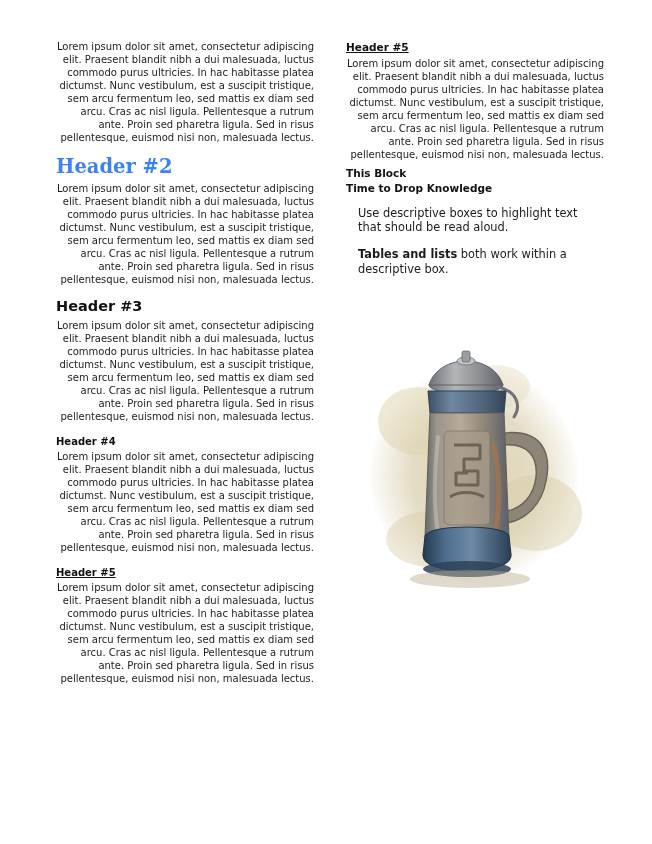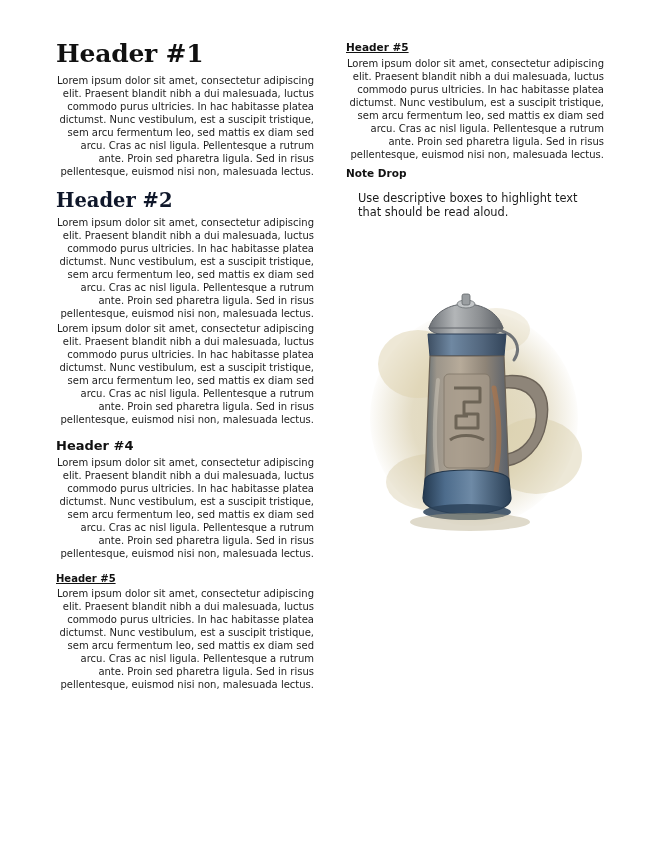--- a/index.html
+++ b/index.html
@@ -45,33 +45,33 @@
     margin: 0 0 6px 0;
     letter-spacing: -0.2px;
     color: #111111;
   }
   h2.h2 {
     font-family: "DejaVu Serif", "Liberation Serif", serif;
     font-size: 19.5px;
     font-weight: bold;
     line-height: 1.1;
     margin: 12px 0 5px 0;
-    color: #0f172a;
+    color: #3b82f6;
   }
   h3.h3 {
     font-family: "DejaVu Sans", "Liberation Sans", sans-serif;
     font-size: 14.5px;
     font-weight: bold;
     line-height: 1.1;
     margin: 13px 0 4px 0;
     color: #111111;
   }
   h4.h4 {
     font-family: "DejaVu Sans", "Liberation Sans", sans-serif;
-    font-size: 13px;
+    font-size: 10px;
     font-weight: bold;
     line-height: 1.1;
     margin: 13px 0 3px 0;
     color: #111111;
   }
   h5.h5 {
     font-family: "DejaVu Sans", "Liberation Sans", sans-serif;
     font-size: 10px;
     font-weight: bold;
     line-height: 1.1;
@@ -130,47 +130,49 @@
   }
 </style>
 </head>
 <body>
 
 <div class="page">
   <div class="columns">
 
     <div class="col col-left">
 
-      <h1 class="h1">Header #1</h1>
       <p class="body">Lorem ipsum dolor sit amet, consectetur adipiscing elit. Praesent blandit nibh a dui malesuada, luctus commodo purus ultricies. In hac habitasse platea dictumst. Nunc vestibulum, est a suscipit tristique, sem arcu fermentum leo, sed mattis ex diam sed arcu. Cras ac nisl ligula. Pellentesque a rutrum ante. Proin sed pharetra ligula. Sed in risus pellentesque, euismod nisi non, malesuada lectus.</p>
 
       <h2 class="h2">Header #2</h2>
       <p class="body">Lorem ipsum dolor sit amet, consectetur adipiscing elit. Praesent blandit nibh a dui malesuada, luctus commodo purus ultricies. In hac habitasse platea dictumst. Nunc vestibulum, est a suscipit tristique, sem arcu fermentum leo, sed mattis ex diam sed arcu. Cras ac nisl ligula. Pellentesque a rutrum ante. Proin sed pharetra ligula. Sed in risus pellentesque, euismod nisi non, malesuada lectus.</p>
 
+      <h3 class="h3">Header #3</h3>
       <p class="body">Lorem ipsum dolor sit amet, consectetur adipiscing elit. Praesent blandit nibh a dui malesuada, luctus commodo purus ultricies. In hac habitasse platea dictumst. Nunc vestibulum, est a suscipit tristique, sem arcu fermentum leo, sed mattis ex diam sed arcu. Cras ac nisl ligula. Pellentesque a rutrum ante. Proin sed pharetra ligula. Sed in risus pellentesque, euismod nisi non, malesuada lectus.</p>
 
       <h4 class="h4">Header #4</h4>
       <p class="body">Lorem ipsum dolor sit amet, consectetur adipiscing elit. Praesent blandit nibh a dui malesuada, luctus commodo purus ultricies. In hac habitasse platea dictumst. Nunc vestibulum, est a suscipit tristique, sem arcu fermentum leo, sed mattis ex diam sed arcu. Cras ac nisl ligula. Pellentesque a rutrum ante. Proin sed pharetra ligula. Sed in risus pellentesque, euismod nisi non, malesuada lectus.</p>
 
       <h5 class="h5">Header #5</h5>
       <p class="body">Lorem ipsum dolor sit amet, consectetur adipiscing elit. Praesent blandit nibh a dui malesuada, luctus commodo purus ultricies. In hac habitasse platea dictumst. Nunc vestibulum, est a suscipit tristique, sem arcu fermentum leo, sed mattis ex diam sed arcu. Cras ac nisl ligula. Pellentesque a rutrum ante. Proin sed pharetra ligula. Sed in risus pellentesque, euismod nisi non, malesuada lectus.</p>
 
     </div>
 
     <div class="col col-right">
 
       <h5 class="h5">Header #5</h5>
       <p class="body">Lorem ipsum dolor sit amet, consectetur adipiscing elit. Praesent blandit nibh a dui malesuada, luctus commodo purus ultricies. In hac habitasse platea dictumst. Nunc vestibulum, est a suscipit tristique, sem arcu fermentum leo, sed mattis ex diam sed arcu. Cras ac nisl ligula. Pellentesque a rutrum ante. Proin sed pharetra ligula. Sed in risus pellentesque, euismod nisi non, malesuada lectus.</p>
 
       <div>
-        <div class="note-title">Note Drop</div>
+        <div class="note-title">This Block</div>
       </div>
 
       <div>
+        <div class="subtitle">Time to Drop Knowledge</div>
         <div class="desc-text">Use descriptive boxes to highlight text that should be read aloud.</div>
+        <div class="desc-text"><span class="bold">Tables and lists</span><span> both work within a descriptive box.</span></div>
       </div>
 
       <div class="illustration">
         <svg width="262" height="300" viewBox="0 0 262 300" xmlns="http://www.w3.org/2000/svg" aria-hidden="true">
           <defs>
             <radialGradient id="splash" cx="50%" cy="50%" r="50%">
               <stop offset="0%" stop-color="#ded3b0" stop-opacity="0.95"></stop>
               <stop offset="60%" stop-color="#d8cdab" stop-opacity="0.7"></stop>
               <stop offset="100%" stop-color="#d8cdab" stop-opacity="0.05"></stop>
             </radialGradient>

